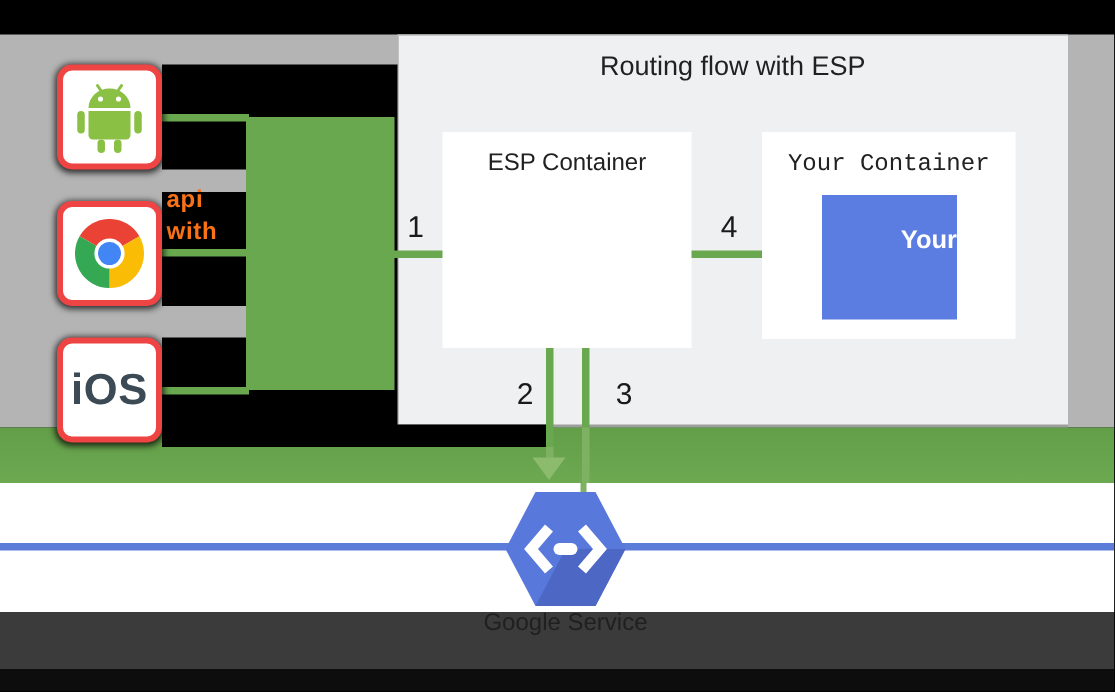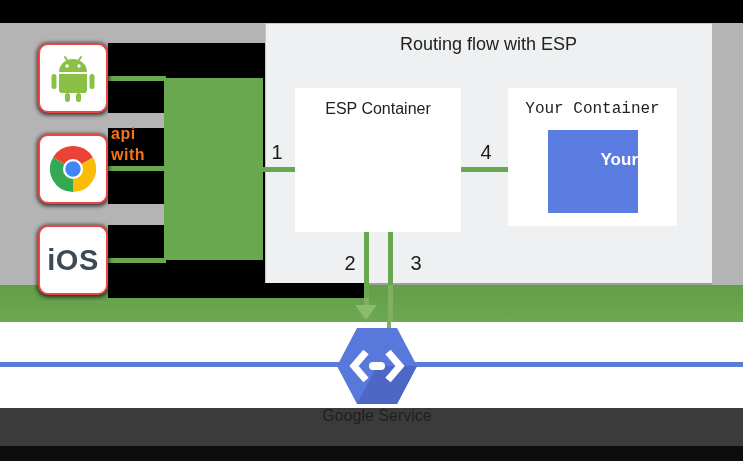--- a/index.html
+++ b/index.html
@@ -65,21 +65,21 @@
   .n2{left:339px;top:252px;}
   .n3{left:405px;top:252px;}
   .n4{left:475px;top:141px;}
   
   .api-line{left:111px;width:56px;font-size:16px;font-weight:bold;
             letter-spacing:.5px;color:#f97316;}
   .api-1{top:125px;}
   .api-2{top:146px;}
   
   .icon-box{left:38px;width:70px;height:70px;background:#fff;
-            border:2px solid #ef4444;border-radius:10px;box-sizing:border-box;
+            border:4px solid #ef4444;border-radius:10px;box-sizing:border-box;
             box-shadow:0 1px 4px 1px rgba(0,0,0,.75);
             display:flex;align-items:center;justify-content:center;}
   .icon-android{top:43px;}
   .icon-chrome{top:134px;}
   .icon-ios{top:225px;}
   .ios-text{font-size:29px;font-weight:bold;color:#3b4a55;letter-spacing:.5px;}
 </style>
 </head>
 <body>
 

